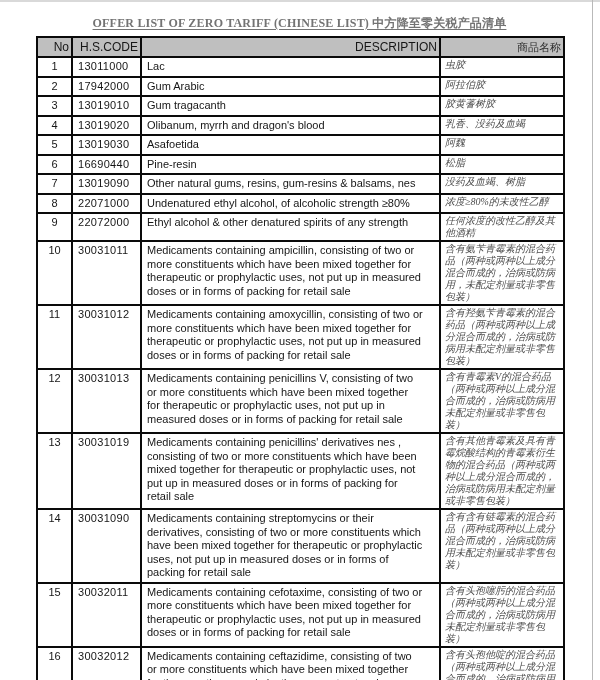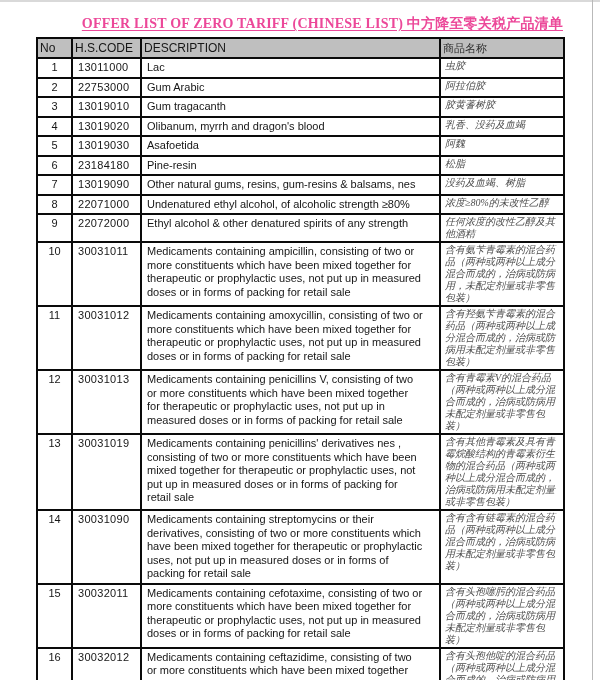--- a/index.html
+++ b/index.html
@@ -21,24 +21,24 @@
     background: #b9b9b9;
   }
   .sheet {
     position: relative;
     width: 527px;
     margin-left: 36px;
     padding-top: 15px;
   }
   .doc-title {
     font-family: "Liberation Serif", serif;
-    font-size: 14px;
+    font-size: 12px;
     font-weight: bold;
-    text-align: right;
-    color: #ec4899;
+    text-align: center;
+    color: #737373;
     text-decoration: underline;
     text-underline-offset: 2px;
     letter-spacing: 0.2px;
     margin-bottom: 4px;
     white-space: nowrap;
   }
   table.tariff {
     border-collapse: collapse;
     width: 527px;
     table-layout: fixed;
@@ -48,21 +48,21 @@
     vertical-align: top;
   }
   col.c-no   { width: 35px; }
   col.c-hs   { width: 69px; }
   col.c-desc { width: 299px; }
   col.c-cn   { width: 124px; }
   thead th {
     background: #bfbfbf;
     font-weight: normal;
     font-size: 12px;
-    text-align: left;
+    text-align: right;
     padding: 2px 2px 1px 2px;
     height: 18px;
     vertical-align: middle;
   }
   thead th.h-cn {
     font-family: Liberation Serif, serif;
     font-size: 11px;
     color: #2e2e2e;
     vertical-align: bottom;
   }
@@ -118,21 +118,21 @@
     <tbody>
 
     <tr>
           <td class="col-no">1</td>
           <td class="col-hs">13011000</td>
           <td class="col-desc">Lac</td>
           <td class="col-cn">虫胶</td>
         </tr>
         <tr>
           <td class="col-no">2</td>
-          <td class="col-hs">22753000</td>
+          <td class="col-hs">17942000</td>
           <td class="col-desc">Gum Arabic</td>
           <td class="col-cn">阿拉伯胶</td>
         </tr>
         <tr>
           <td class="col-no">3</td>
           <td class="col-hs">13019010</td>
           <td class="col-desc">Gum tragacanth</td>
           <td class="col-cn">胶黄蓍树胶</td>
         </tr>
         <tr>
@@ -142,21 +142,21 @@
           <td class="col-cn">乳香、没药及血竭</td>
         </tr>
         <tr>
           <td class="col-no">5</td>
           <td class="col-hs">13019030</td>
           <td class="col-desc">Asafoetida</td>
           <td class="col-cn">阿魏</td>
         </tr>
         <tr>
           <td class="col-no">6</td>
-          <td class="col-hs">23184180</td>
+          <td class="col-hs">16690440</td>
           <td class="col-desc">Pine-resin</td>
           <td class="col-cn">松脂</td>
         </tr>
         <tr>
           <td class="col-no">7</td>
           <td class="col-hs">13019090</td>
           <td class="col-desc">Other natural gums, resins, gum-resins &amp; balsams, nes</td>
           <td class="col-cn">没药及血竭、树脂</td>
         </tr>
         <tr>

